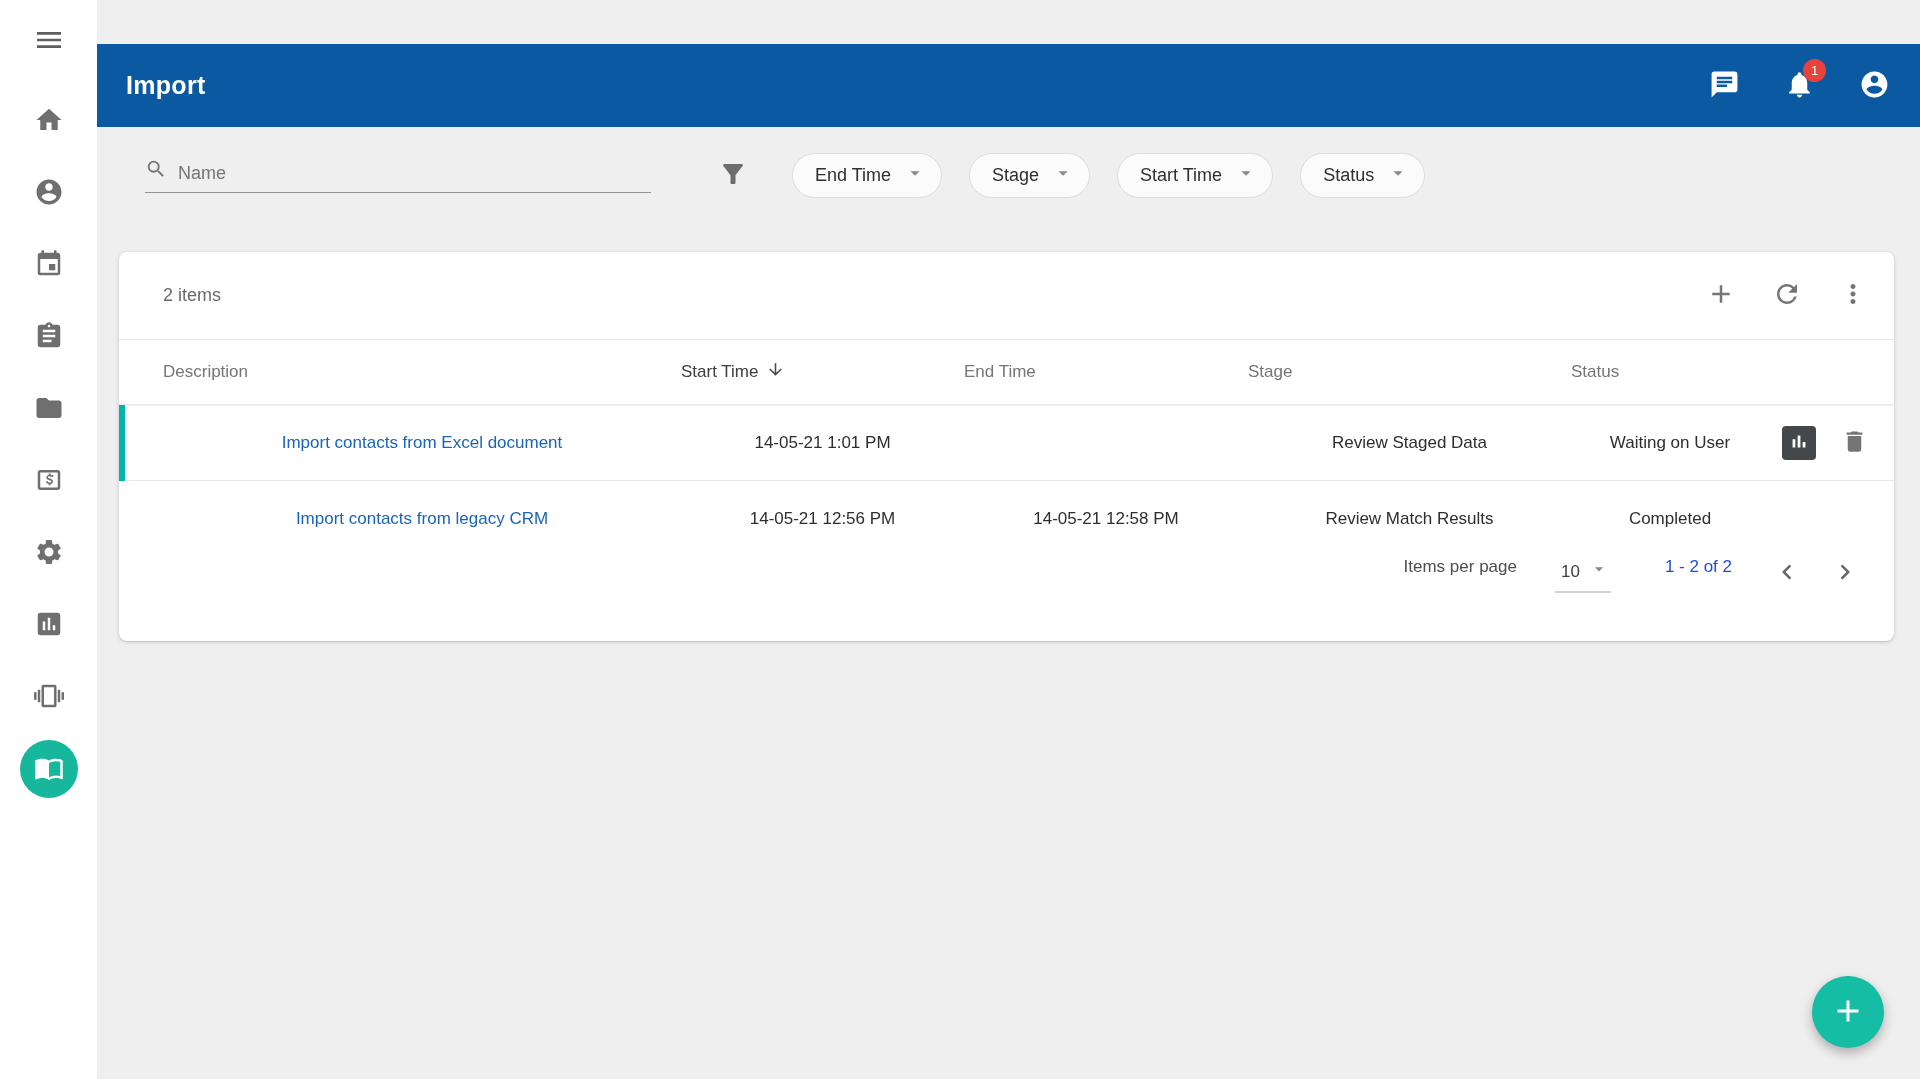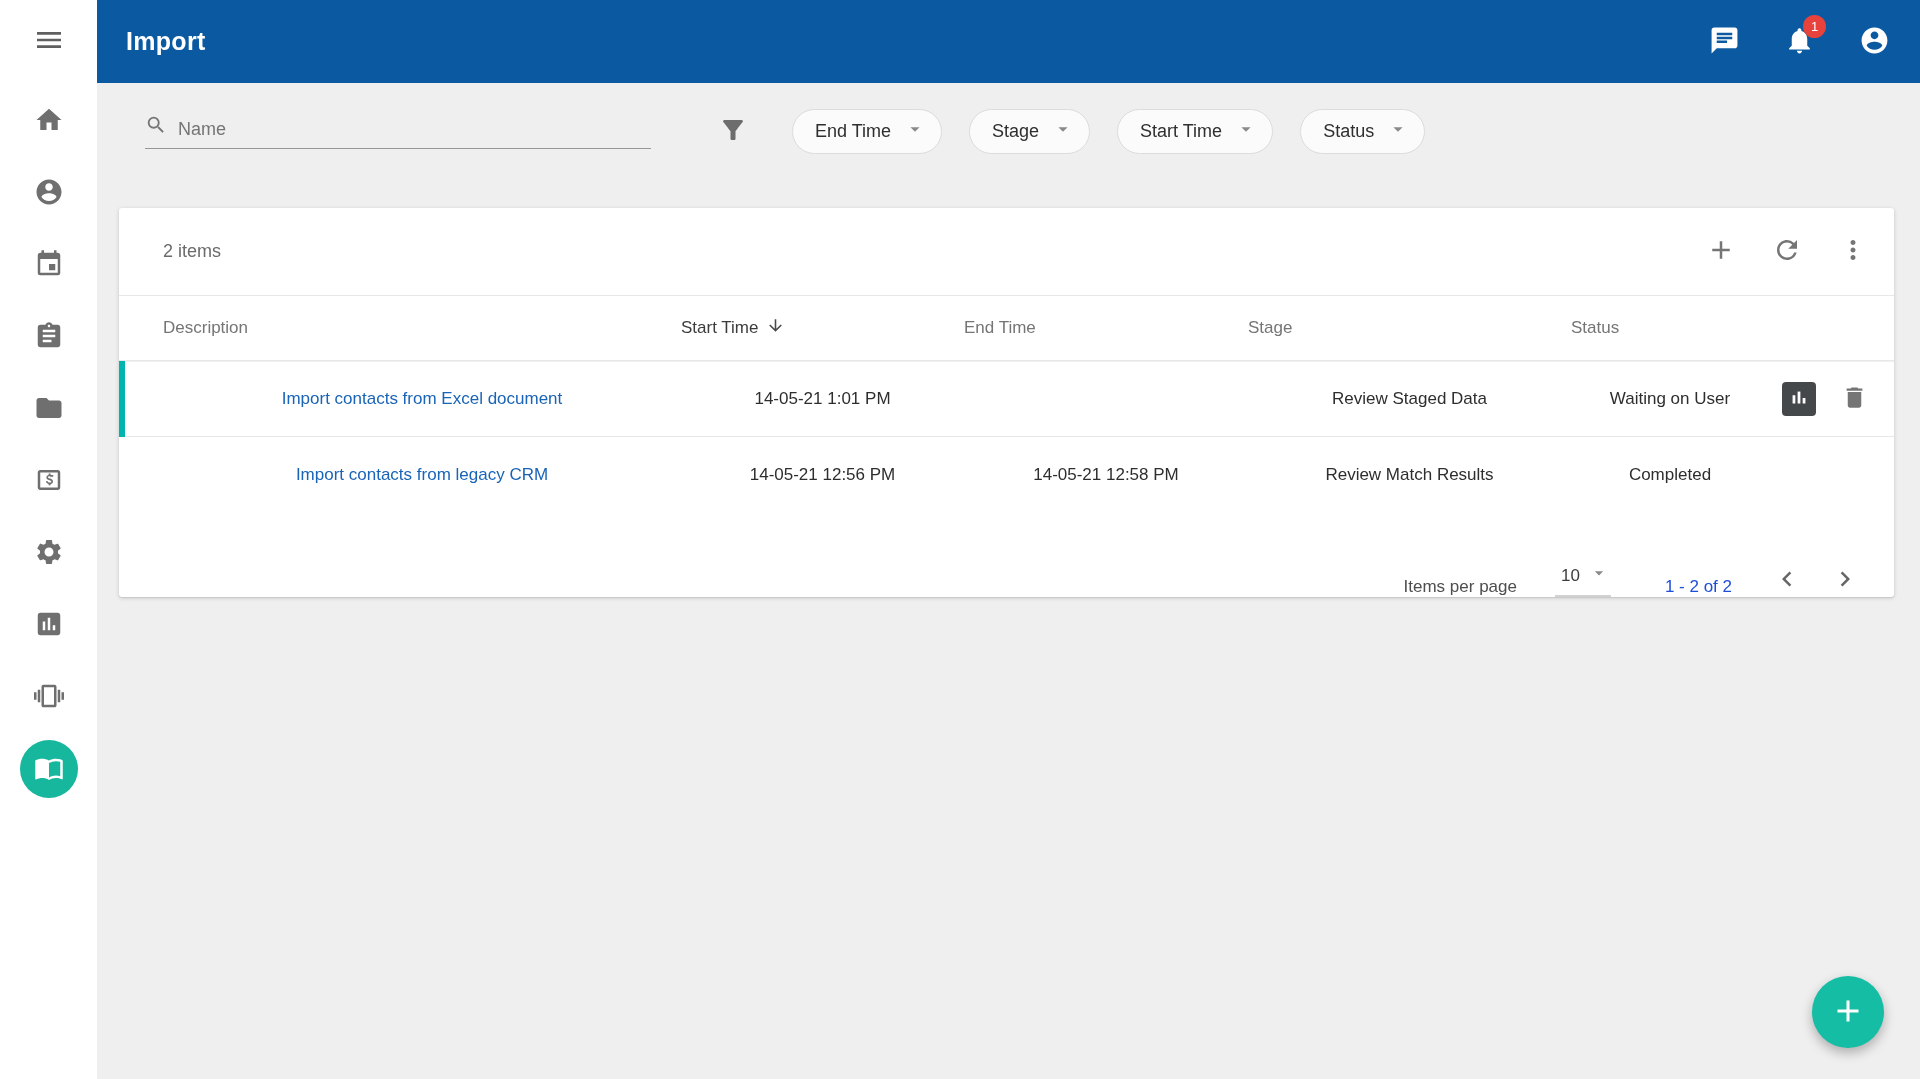--- a/index.html
+++ b/index.html
@@ -12,21 +12,21 @@
   .sidebar { width:97px; background:#ffffff; flex-shrink:0; display:flex; flex-direction:column; align-items:center; }
   .hamburger { width:100%; height:83px; display:flex; align-items:center; justify-content:center; background:none; border:none; cursor:pointer; color:#5f5f5f; }
   .hamburger svg { width:32px; height:32px; }
   .nav { width:100%; display:flex; flex-direction:column; align-items:center; padding-top:2px; }
   .nav-item { width:100%; height:72px; display:flex; align-items:center; justify-content:center; background:none; border:none; cursor:pointer; color:#6f6f6f; }
   .nav-item svg { width:30px; height:30px; }
   .active-circle { width:58px; height:58px; border-radius:50%; background:#16b79c; display:flex; align-items:center; justify-content:center; color:#ffffff; }
   .active-circle svg { width:30px; height:30px; }
 
   
-  .main { flex:1; display:flex; flex-direction:column; background:#efeff0; position:relative; min-width:0; }
+  .main { flex:1; display:flex; flex-direction:column; background:#efeff0; position:relative; min-width:0;margin-top:44px; }
 
   .appbar { height:83px; flex-shrink:0; background:#0b5aa1; color:#ffffff; display:flex; align-items:center; padding:0 30px 0 29px; }
   .appbar-title { font-size:25px; font-weight:bold; letter-spacing:.3px; }
   .appbar-actions { margin-left:auto; display:flex; align-items:center; gap:44px; }
   .icon-btn { background:none; border:none; padding:0; cursor:pointer; color:inherit; display:flex; align-items:center; justify-content:center; position:relative; }
   .appbar .icon-btn svg { width:31px; height:31px; }
   .badge { position:absolute; top:-10px; right:-11px; background:#e8423d; color:#fff; min-width:23px; height:23px; border-radius:12px; font-size:13px; display:flex; align-items:center; justify-content:center; padding:0 4px; }
 
   
   .filterbar { height:97px; flex-shrink:0; display:flex; align-items:center; padding-left:48px; }
@@ -35,21 +35,21 @@
   .search-input { border:none; outline:none; background:transparent; font-size:18px; color:#333; width:100%; font-family:inherit; }
   .search-input::placeholder { color:#757575; opacity:1; }
   .funnel-btn { margin-left:67px; color:#6d6d6d; }
   .funnel-btn svg { width:30px; height:30px; }
   .chips { display:flex; align-items:center; gap:27px; margin-left:44px; }
   .chip { height:45px; border:1px solid #dcdcdc; border-radius:23px; background:#fbfbfc; display:flex; align-items:center; padding:0 15px 0 22px; font-size:18px; color:#2f2f2f; gap:13px; cursor:pointer; font-family:inherit; }
   .chip svg { width:22px; height:22px; color:#8a8a8a; }
 
   
   .content { flex:1; padding:28px 26px 0 22px; }
-  .card { background:#fff; border-radius:3px; box-shadow:0 1px 4px rgba(0,0,0,.16), 0 1px 1px rgba(0,0,0,.08); }
+  .card { background:#fff; border-radius:8px; box-shadow:0 1px 4px rgba(0,0,0,.16), 0 1px 1px rgba(0,0,0,.08); }
   .card-toolbar { height:88px; display:flex; align-items:center; padding:0 26px 0 44px; border-bottom:1px solid #e8e8e8; }
   .items-count { font-size:18px; color:#6b6b6b; }
   .toolbar-actions { margin-left:auto; display:flex; align-items:center; gap:36px; color:#757575; }
   .toolbar-actions .icon-btn { color:#757575; }
   .toolbar-actions svg { width:30px; height:30px; }
 
   .grid-row { display:grid; grid-template-columns:518px 283px 284px 323px 198px 1fr; align-items:center; padding-left:44px;text-align:center; }
   .thead { height:65px; border-bottom:1px solid #e8e8e8; font-size:17px; color:#757575; }
   .th { cursor:pointer; display:flex; align-items:center; gap:8px; }
   .th.sorted { color:#3c3c3c; }
@@ -57,21 +57,21 @@
   .trow { height:76px; font-size:17px; color:#2e2e2e; position:relative; }
   .trow.highlight { border-bottom:1px solid #e8e8e8; border-top:1px solid #f0f0f0; }
   .trow.highlight::before { content:""; position:absolute; left:0; top:-1px; bottom:-1px; width:6px; background:#00b5ad; }
   .link { color:#1a64b7; text-decoration:none; cursor:pointer; }
   .actions-cell { display:flex; align-items:center; justify-content:flex-end; gap:25px; padding-right:26px; }
   .chart-btn { width:34px; height:34px; border-radius:4px; background:#45484b; color:#fff; border:none; cursor:pointer; display:flex; align-items:center; justify-content:center; }
   .chart-btn svg { width:22px; height:22px; }
   .trash-btn { color:#757575; }
   .trash-btn svg { width:27px; height:27px; }
 
-  .pagination { height:84px; display:flex; align-items:flex-end; justify-content:flex-end; padding-right:34px; font-size:17px; color:#4e4e4e; }
+  .pagination { height:84px; display:flex; align-items:flex-start; justify-content:flex-end; padding-right:34px; font-size:17px; color:#4e4e4e; }
   .ipp-select { display:flex; align-items:center; gap:9px; margin-left:38px; padding:2px 2px 7px 6px; border-bottom:2px solid #d2d2d2; background:none; border-top:none; border-left:none; border-right:none; cursor:pointer; font-size:17px; color:#3d3d3d; font-family:inherit; }
   .ipp-select svg { width:20px; height:20px; color:#8a8a8a; }
   .range { margin-left:54px; color:#1d4ed8; }
   .page-btn { margin-left:40px; color:#666; }
   .page-btn svg { width:30px; height:30px; }
   .page-btn + .page-btn { margin-left:28px; }
 
   .fab { position:absolute; right:36px; bottom:31px; width:72px; height:72px; border-radius:50%; background:#14bda4; color:#fff; border:none; cursor:pointer; box-shadow:0 5px 12px rgba(0,0,0,.28); display:flex; align-items:center; justify-content:center; }
   .fab svg { width:36px; height:36px; }
 </style>

